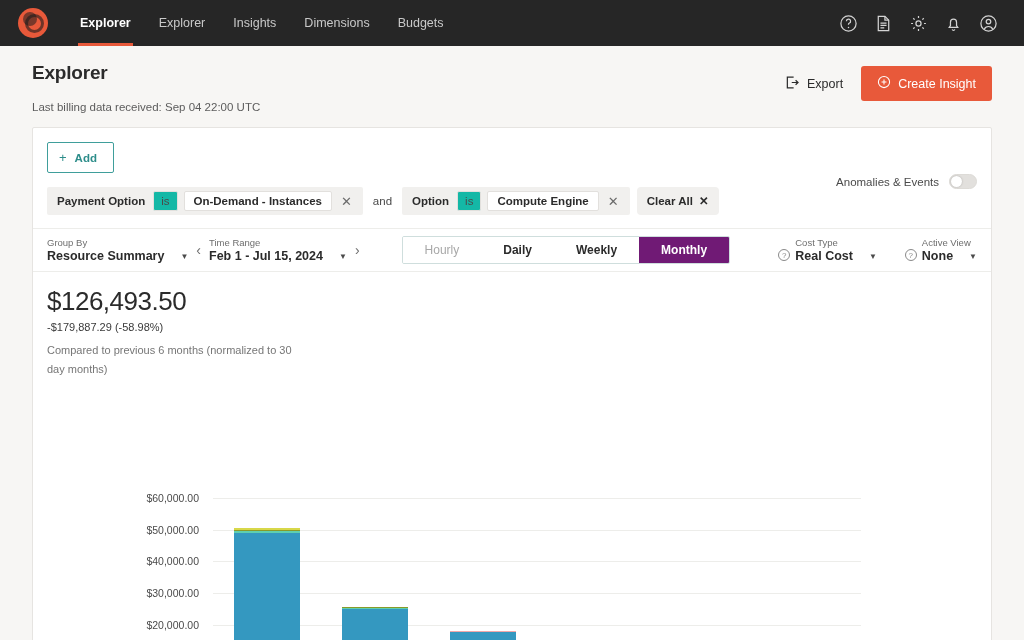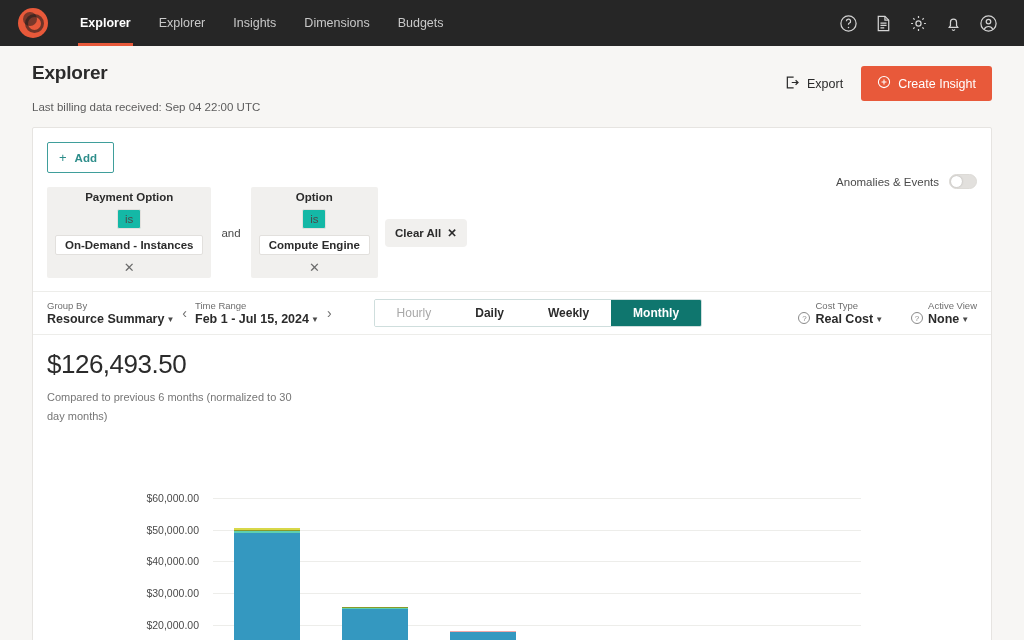--- a/index.html
+++ b/index.html
@@ -84,21 +84,21 @@
     border: 1px solid #3f9e9b; border-radius: 2px;
     color: #2d8d8a; font-size: 11.5px; font-weight: bold;
     padding: 7px 16px 7px 11px; background: #fff; cursor: pointer;
     font-family: inherit;
   }
   .add-btn .plus { font-size: 13px; font-weight: normal; }
 
   .chiprow { display: flex; align-items: center; gap: 7px; margin-top: 14px; flex-wrap: nowrap; }
   .chipgroup {
     display: flex; align-items: center; background: #f1f0ee;
-    border-radius: 2px; padding: 4px 8px 4px 8px; gap: 6px; flex-direction: column;
+    border-radius: 2px; padding: 4px 8px 4px 8px; gap: 6px;
   }
   .chip-key { font-size: 11.5px; font-weight: bold; color: #2b2b2b; padding: 0 2px; }
   .chip-op {
     font-size: 11.5px; color: #4a4a4a; background: #14b8a6;
     border: 1px solid #e2e0dd; border-radius: 2px; padding: 3px 7px;
   }
   .chip-val {
     font-size: 11.5px; font-weight: bold; color: #2b2b2b; background: #fff;
     border: 1px solid #e2e0dd; border-radius: 2px; padding: 3px 9px;
   }
@@ -125,36 +125,36 @@
   }
 
   
   .controlbar {
     border-top: 1px solid #ededea; border-bottom: 1px solid #ededea;
     margin-top: 13px; height: 44px; display: flex; align-items: center;
     padding: 0 14px; gap: 0;
   }
   .ctl { display: flex; flex-direction: column; justify-content: center; }
   .ctl .lab { font-size: 9.5px; color: #6e6e6e; margin-bottom: 1px; }
-  .ctl .valrow { display: flex; align-items: center; gap: 2px; }
+  .ctl .valrow { display: flex; align-items: center; gap: 16px; }
   .ctl .val { font-size: 12.5px; font-weight: bold; color: #2b2b2b; }
   .caret { font-size: 8px; color: #4a4a4a; }
   .arrowbtn { font-size: 14px; color: #6e6e6e; cursor: pointer; padding: 0 8px; }
 
   .granularity {
     display: flex; border: 1px solid #cfdedd; border-radius: 2px;
     overflow: hidden; margin-left: 34px; height: 28px;
   }
   .gtab {
     font-size: 12px; font-weight: bold; color: #2b2b2b;
     padding: 0 22px; display: flex; align-items: center; background: #fff;
     cursor: pointer; white-space: nowrap;
   }
   .gtab.disabled { color: #a8a8a8; font-weight: normal; }
-  .gtab.active { background: #0f766e; color: #fff; }
+  .gtab.active { background: #701a75; color: #fff; }
 
   .rightctls { margin-left: auto; display: flex; align-items: center; gap: 28px; }
   .ctl-help { display: flex; align-items: flex-end; gap: 5px; }
   .qicon {
     width: 12px; height: 12px; border-radius: 50%; border: 1px solid #8a8a8a;
     color: #8a8a8a; font-size: 8px; display: flex; align-items: center;
     justify-content: center; flex: 0 0 auto; margin-bottom: 2px;
   }
 
   
@@ -343,20 +343,21 @@
             <span class="val">None</span>
             <span class="caret">▼</span>
           </span>
         </div>
       </div>
     </div>
   </div>
 
   <div class="summary">
     <div class="total">$126,493.50</div>
+    <div class="delta">-$179,887.29 (-58.98%)</div>
     <div class="compare">Compared to previous 6 months (normalized to 30 day months)</div>
   </div>
 
   <div class="chartwrap">
     <div class="plot" id="plot">
         <div class="ylabel" style="top: 158.333px;">$10,000.00</div>
         <div class="gridline" style="top: 126.667px;"></div>
         <div class="ylabel" style="top: 126.667px;">$20,000.00</div>
         <div class="gridline" style="top: 95px;"></div>
         <div class="ylabel" style="top: 95px;">$30,000.00</div>

